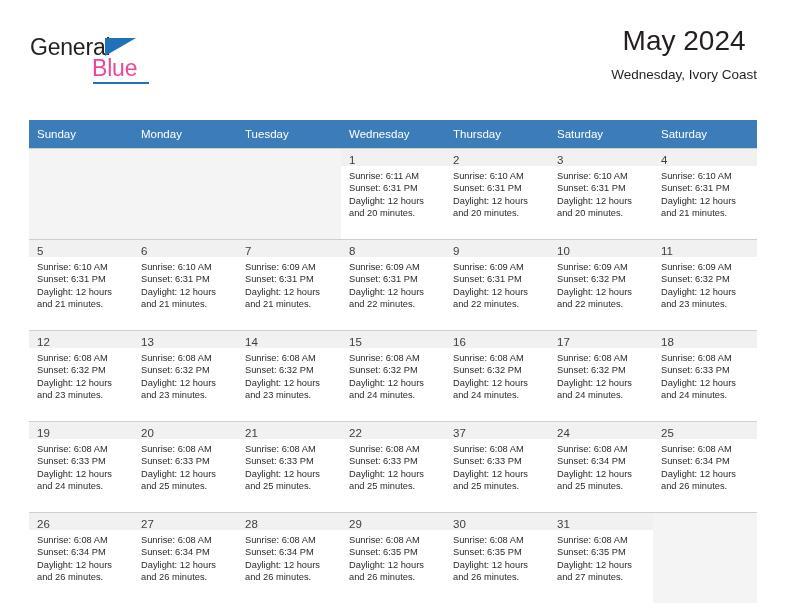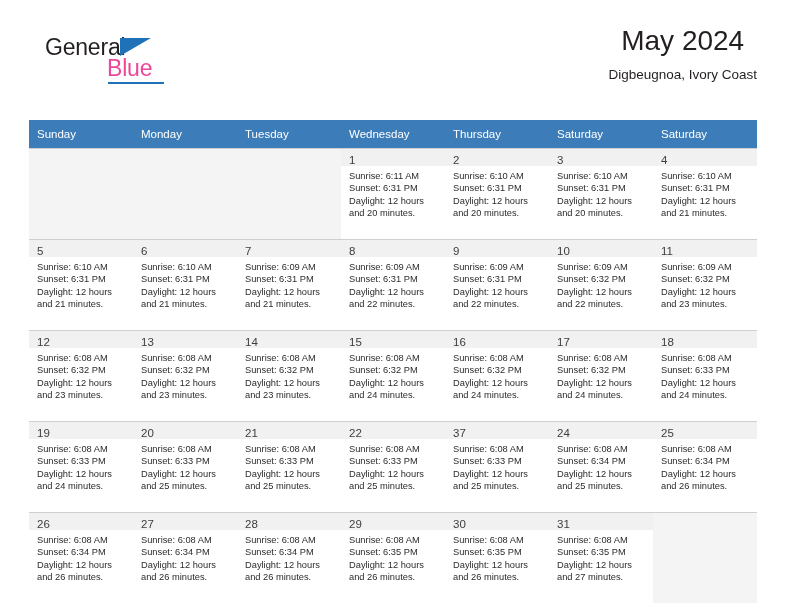--- a/index.html
+++ b/index.html
@@ -24,21 +24,21 @@
   
   .header {
     position: absolute;
     left: 29px;
     top: 24px;
     right: 35px;
     height: 72px;
   }
   .logo {
     position: absolute;
-    left: 16px;
+    left: 1px;
     top: 10px;
     width: 150px;
     height: 56px;
   }
   .logo-general {
     position: absolute;
     left: 0;
     top: 0;
     font-size: 23px;
     letter-spacing: -0.2px;
@@ -159,21 +159,21 @@
 
     <div class="logo">
       <span class="logo-general">General</span>
       <span class="logo-triangle"></span>
       <span class="logo-blue">Blue</span>
       <span class="logo-rule"></span>
     </div>
 
     <div class="title-block">
       <div class="cal-title">May 2024</div>
-      <div class="cal-subtitle">Digbeugnoa, Ivory Coast</div>
+      <div class="cal-subtitle">Wednesday, Ivory Coast</div>
     </div>
 
   </div>
 
   <table class="calendar">
     <thead>
       <tr id="weekday-row">
           <th>Sunday</th>
           <th>Monday</th>
           <th>Tuesday</th>

